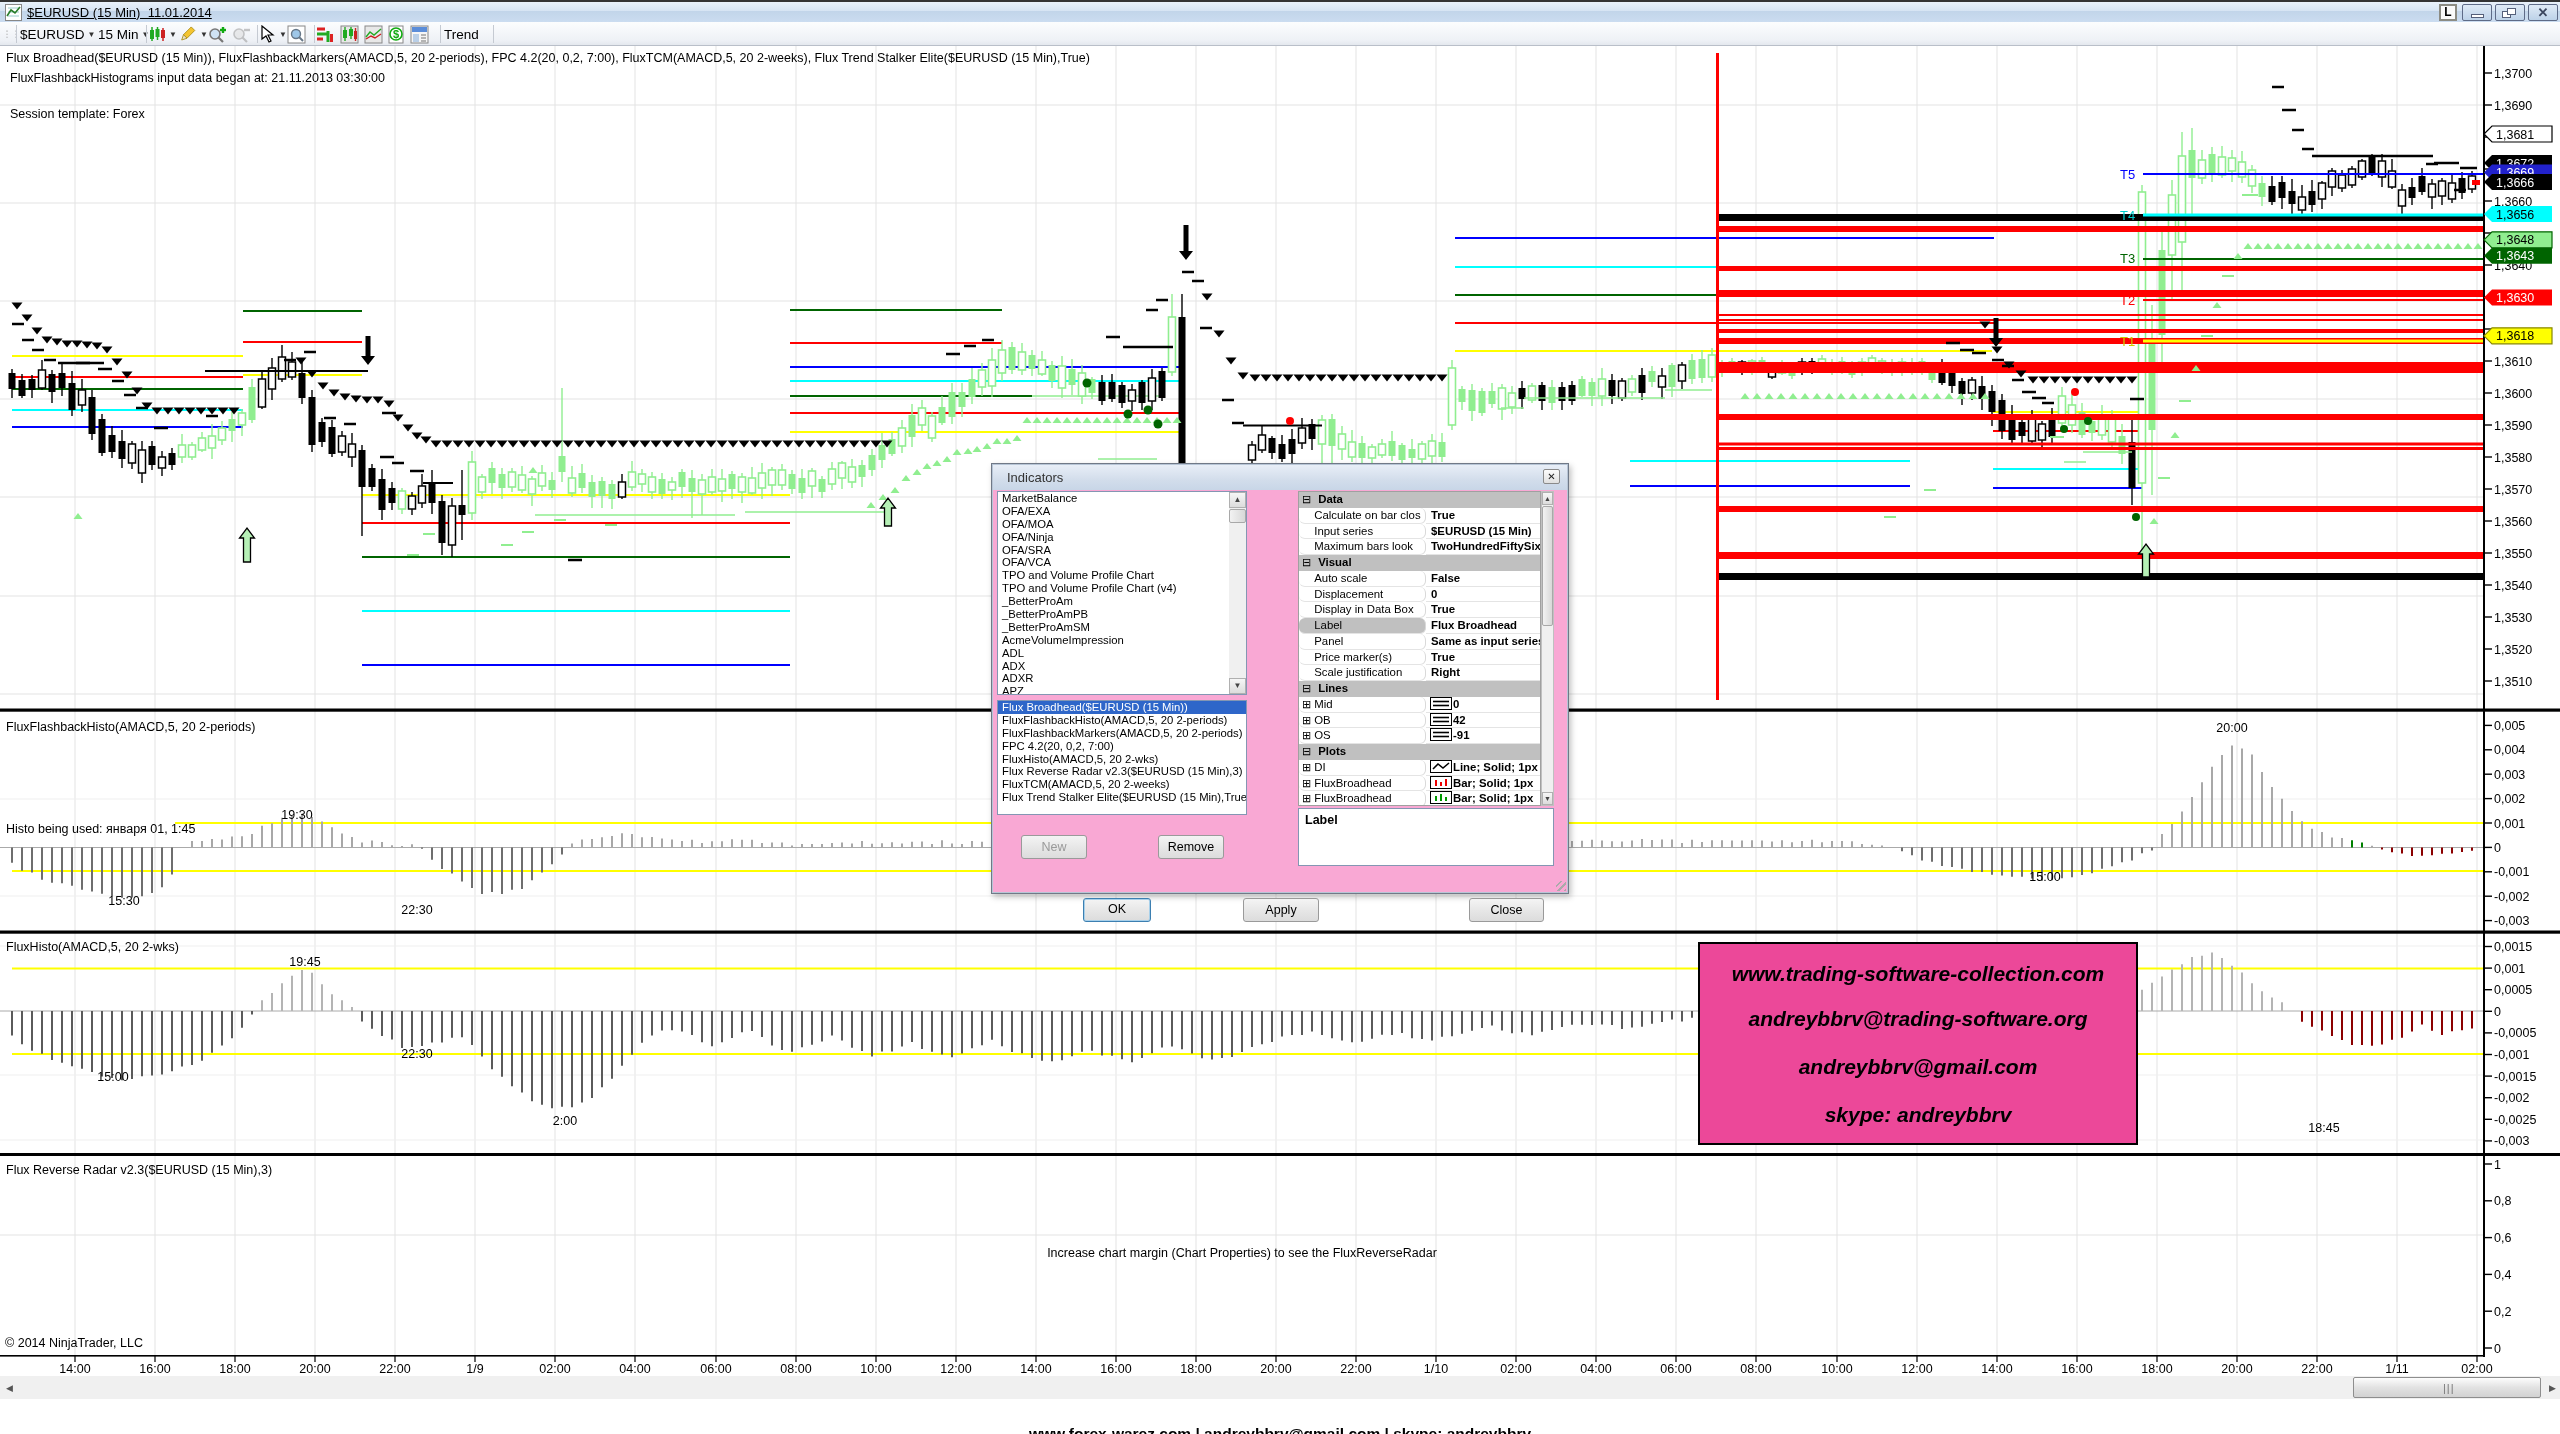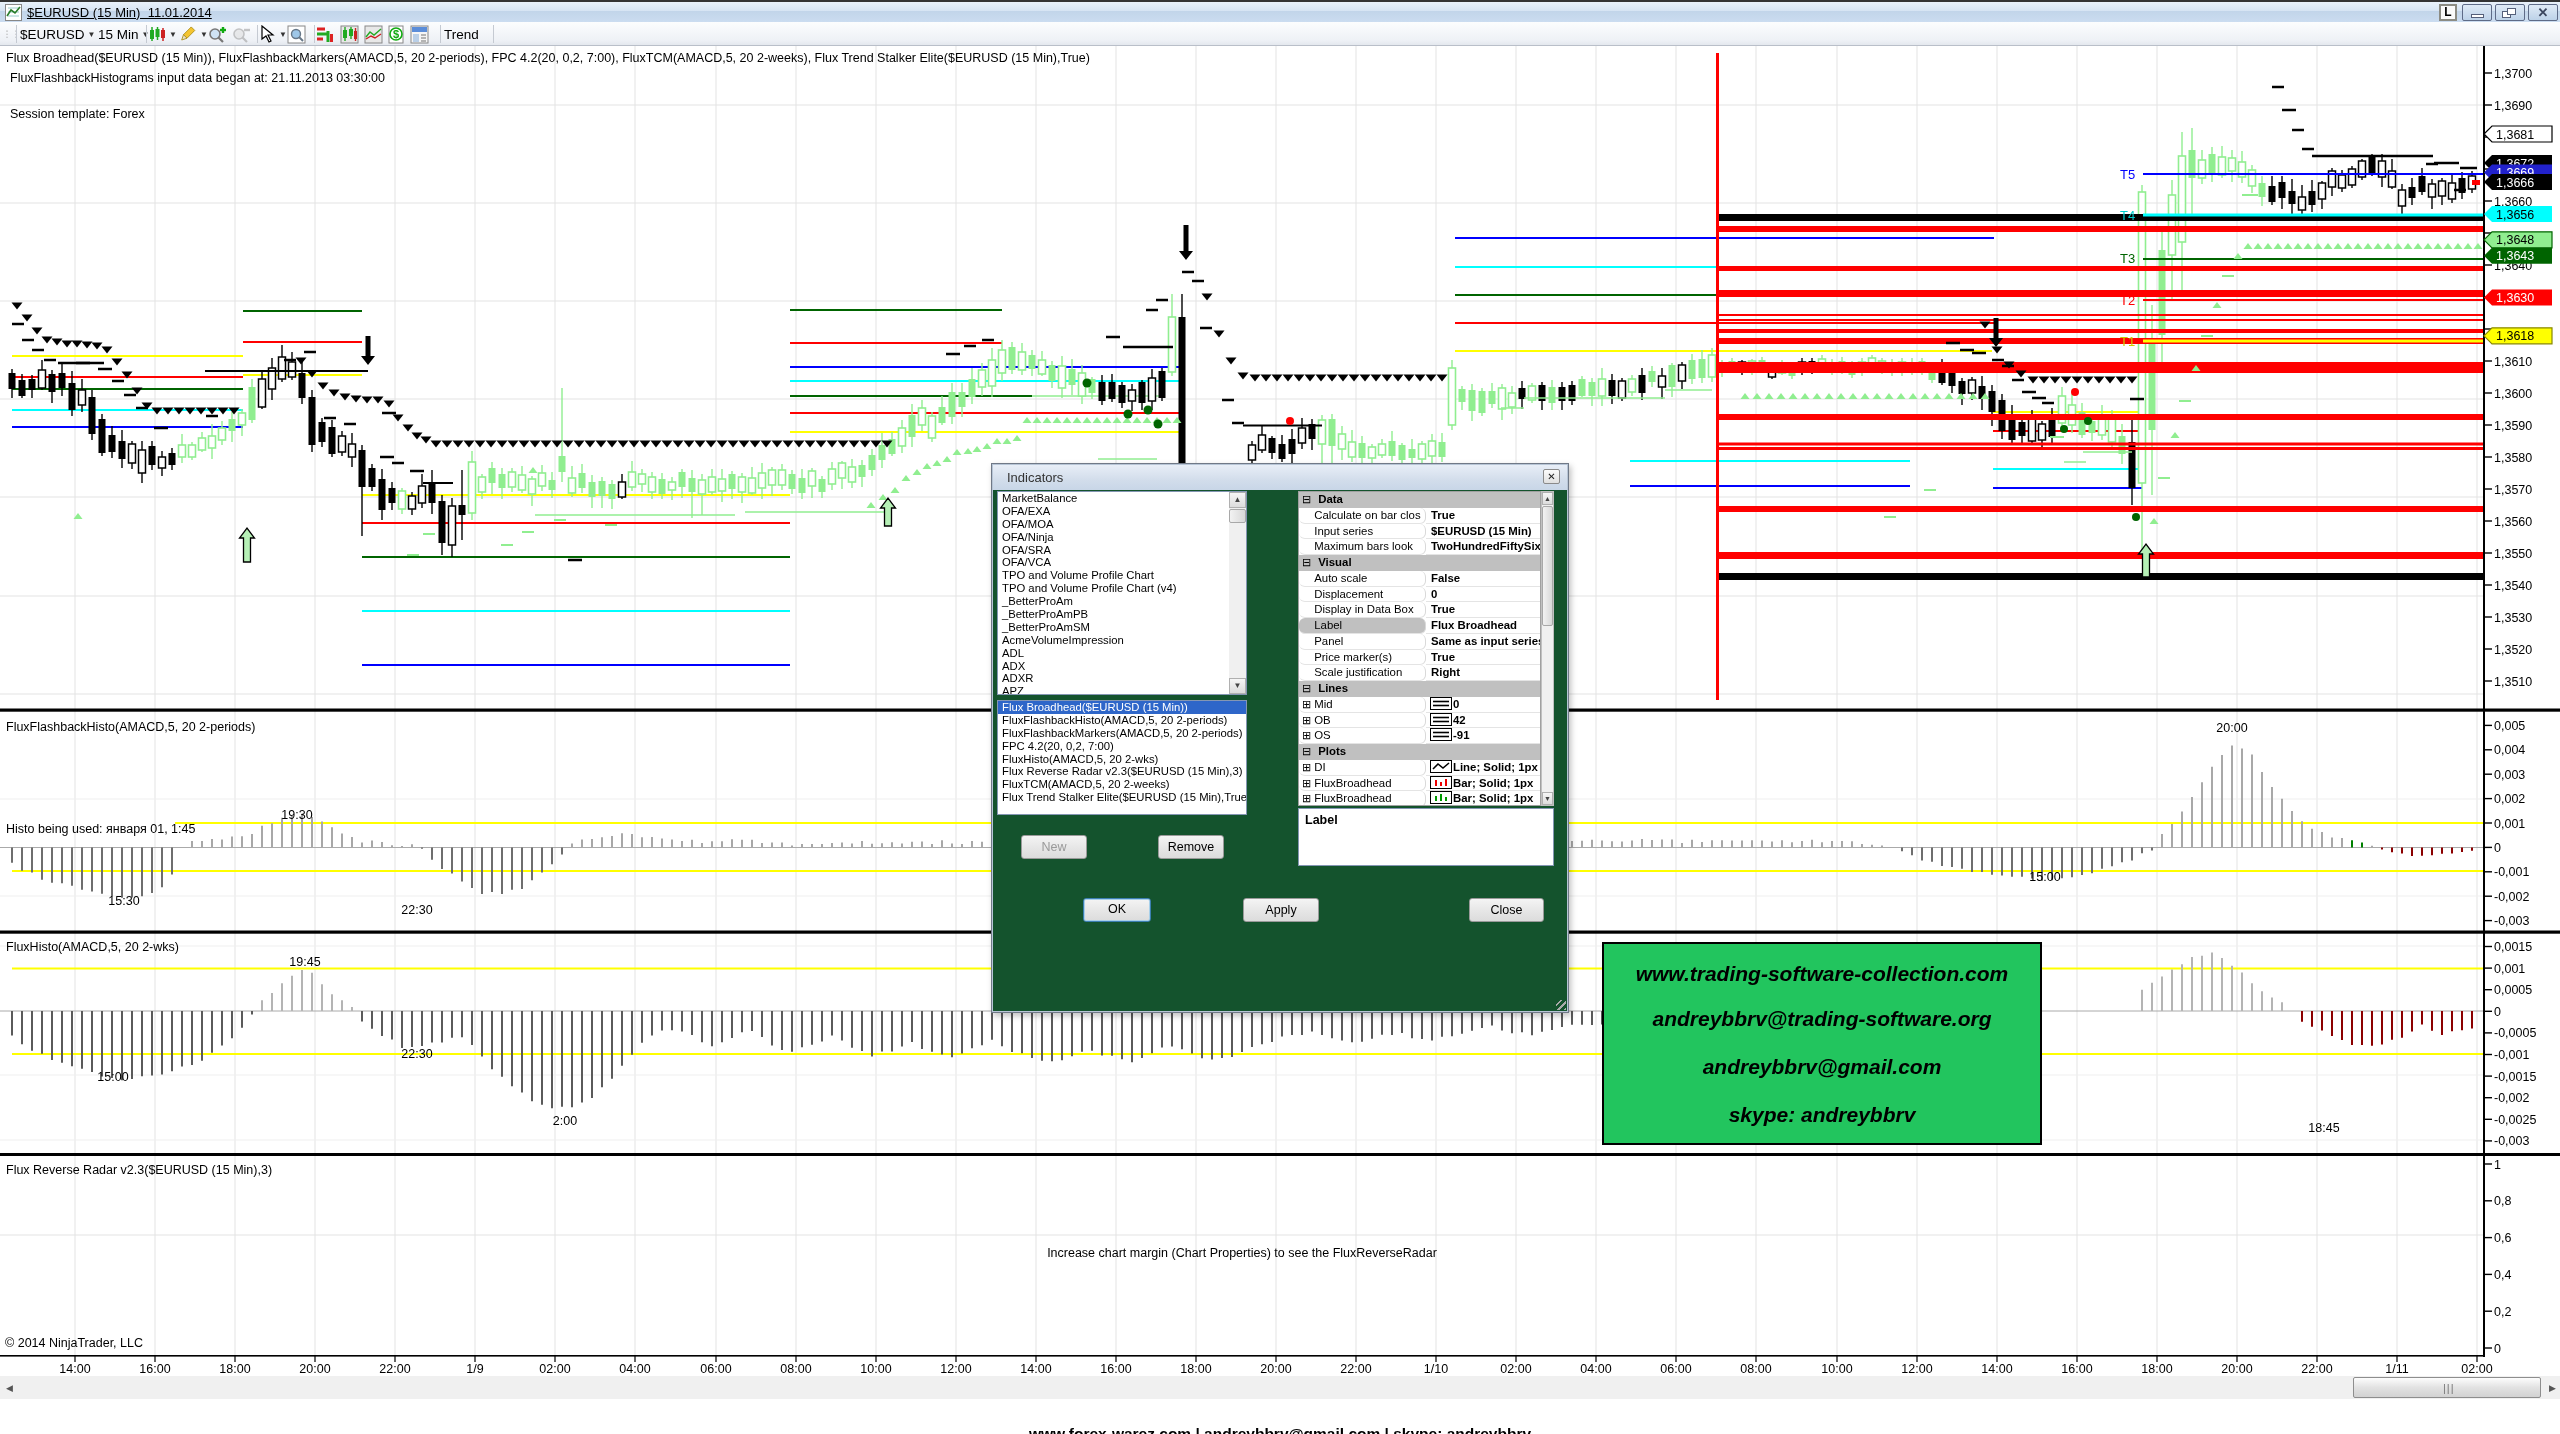--- a/index.html
+++ b/index.html
@@ -8,22 +8,22 @@
   background:linear-gradient(#e9f1fa 0%, #d6e4f3 45%, #c2d5ea 46%, #cbdcf0 100%);
   border-top:2px solid #343434; z-index:5; }
 #titlebar .ttl { position:absolute; left:27px; top:3px; font-size:13px; color:#000;text-decoration:underline; }
 #toolbar { position:absolute; left:0; top:22px; width:2560px; height:24px;
   background:linear-gradient(#fcfdfe, #eef1f6 80%, #e4e8ee);
   border-bottom:1px solid #b9bfc9; z-index:5; }
 #chartsvg { position:absolute; left:0; top:0; z-index:1; }
 .tb { position:absolute; top:0; height:24px; display:flex; align-items:center; font-size:13.5px; }
 .sep { width:1px; height:18px; background:#c5cad2; margin:0 4px; }
 .dd { font-size:8px; color:#333; margin-left:3px; }
-#dlg { position:absolute; left:991px; top:463px; width:578px; height:550px;
-  background:#14532d; border:1px solid #707987; z-index:10;
+#dlg { position:absolute; left:991px; top:463px; width:578px; height:431px;
+  background:#f9a8d4; border:1px solid #707987; z-index:10;
   box-shadow:0 0 0 1px #b7c5d6 inset, 2px 3px 6px rgba(0,0,0,0.25); font-size:12px; }
 #dlgtitle { position:absolute; left:1px; top:1px; right:1px; height:25px;
   background:linear-gradient(#e8eef7,#d2ddeb 60%,#c8d6e7); color:#333; }
 #dlgtitle span { position:absolute; left:14px; top:5px; font-size:13px; }
 .lb { position:absolute; background:#fff; border:1px solid #8496b3; overflow:hidden; }
 .li { height:12.9px; line-height:12.9px; font-size:11.3px; padding-left:4px; white-space:nowrap; }
 .li.sel { background:#2e66c9; color:#fff; }
 .vsb { position:absolute; width:17px; background:#f0f0f0; }
 .sbbtn { position:absolute; left:0; width:17px; height:16px; background:linear-gradient(#f6f6f6,#dcdcdc);
   border:1px solid #b0b0b0; font-size:8px; color:#444; text-align:center; line-height:14px; }
@@ -32,21 +32,21 @@
 .btn { position:absolute; height:24px; background:linear-gradient(#f4f4f4,#e6e6e6 55%,#dcdcdc);
   border:1px solid #9a9a9a; border-radius:3px; font-size:12.5px; text-align:center; }
 .prow { display:flex; height:15.75px; line-height:15.5px; font-size:11.4px; overflow:hidden; }
 .phead { background:#c0c0c0; padding-left:3px; }
 .phead b { margin-left:4px; }
 .pm, .pp { font-size:11px; margin-right:3px; }
 .pname { width:127px; padding-left:3px; border-right:1px solid #d9d9d9; border-bottom:1px solid #e4e4e4;
   white-space:nowrap; overflow:hidden; background:#fff; flex-shrink:0;border-radius:6px; }
 .pval { flex:1; padding-left:4px; border-bottom:1px solid #e4e4e4; white-space:nowrap; overflow:hidden; background:#fff; }
 .pval b { margin-left:1px; }
-#wm { position:absolute; left:1602px; top:942px; width:440px; height:203px; background:#22c55e;
+#wm { position:absolute; left:1698px; top:942px; width:440px; height:203px; background:#ec4899;
   border:2px solid #000; z-index:8; text-align:center; }
 #wm div { font-family:"Liberation Sans", sans-serif; font-weight:bold; font-style:italic; font-size:21px; }
 #hscroll { position:absolute; left:0; top:1376px; width:2560px; height:23px; background:#f0f0f0; z-index:6; }
 #hthumb { position:absolute; left:2353px; top:1377px; width:188px; height:21px;
   background:linear-gradient(#fdfdfd,#e2e2e2 50%,#d2d2d2); border:1px solid #8e8e8e; border-radius:2px; z-index:7; }
 #footer { position:absolute; left:0; top:1399px; width:2560px; height:35px; background:#fff; z-index:6;
   text-align:center; font-weight:bold; font-size:15.5px; padding-top:26px; }
 </style></head>
 <body>
 <svg id="chartsvg" width="2560" height="1434" xmlns="http://www.w3.org/2000/svg">

